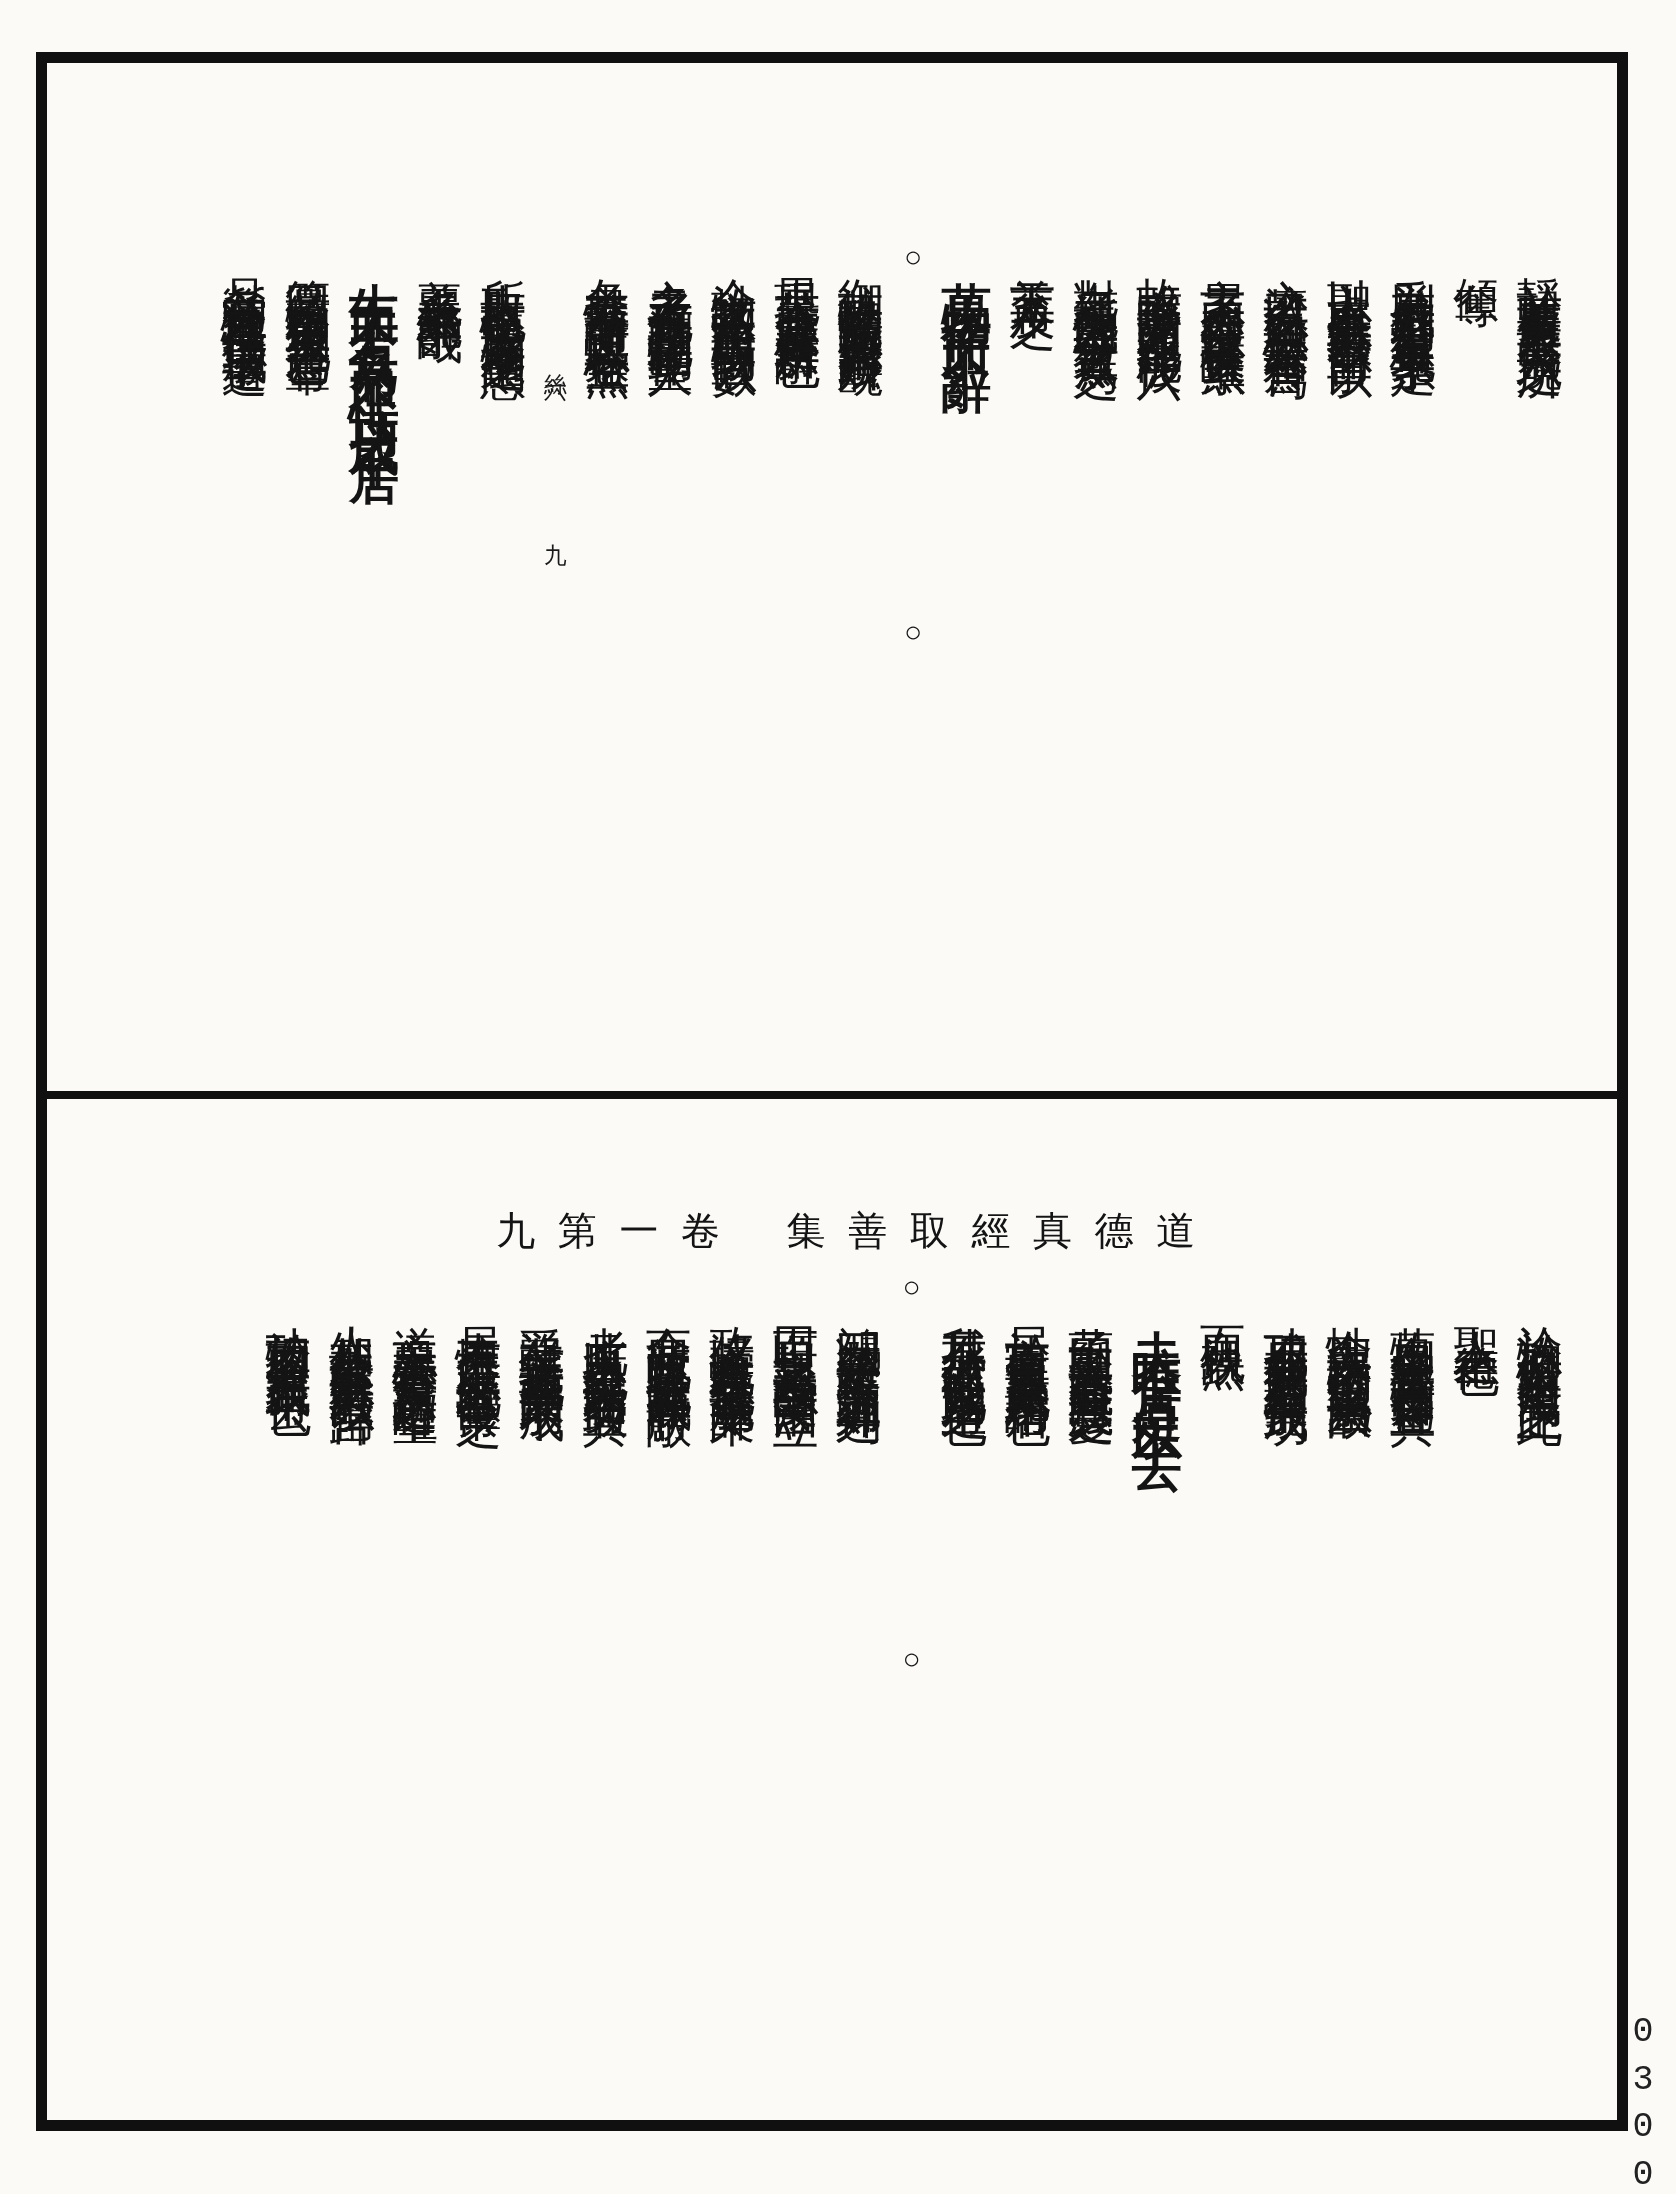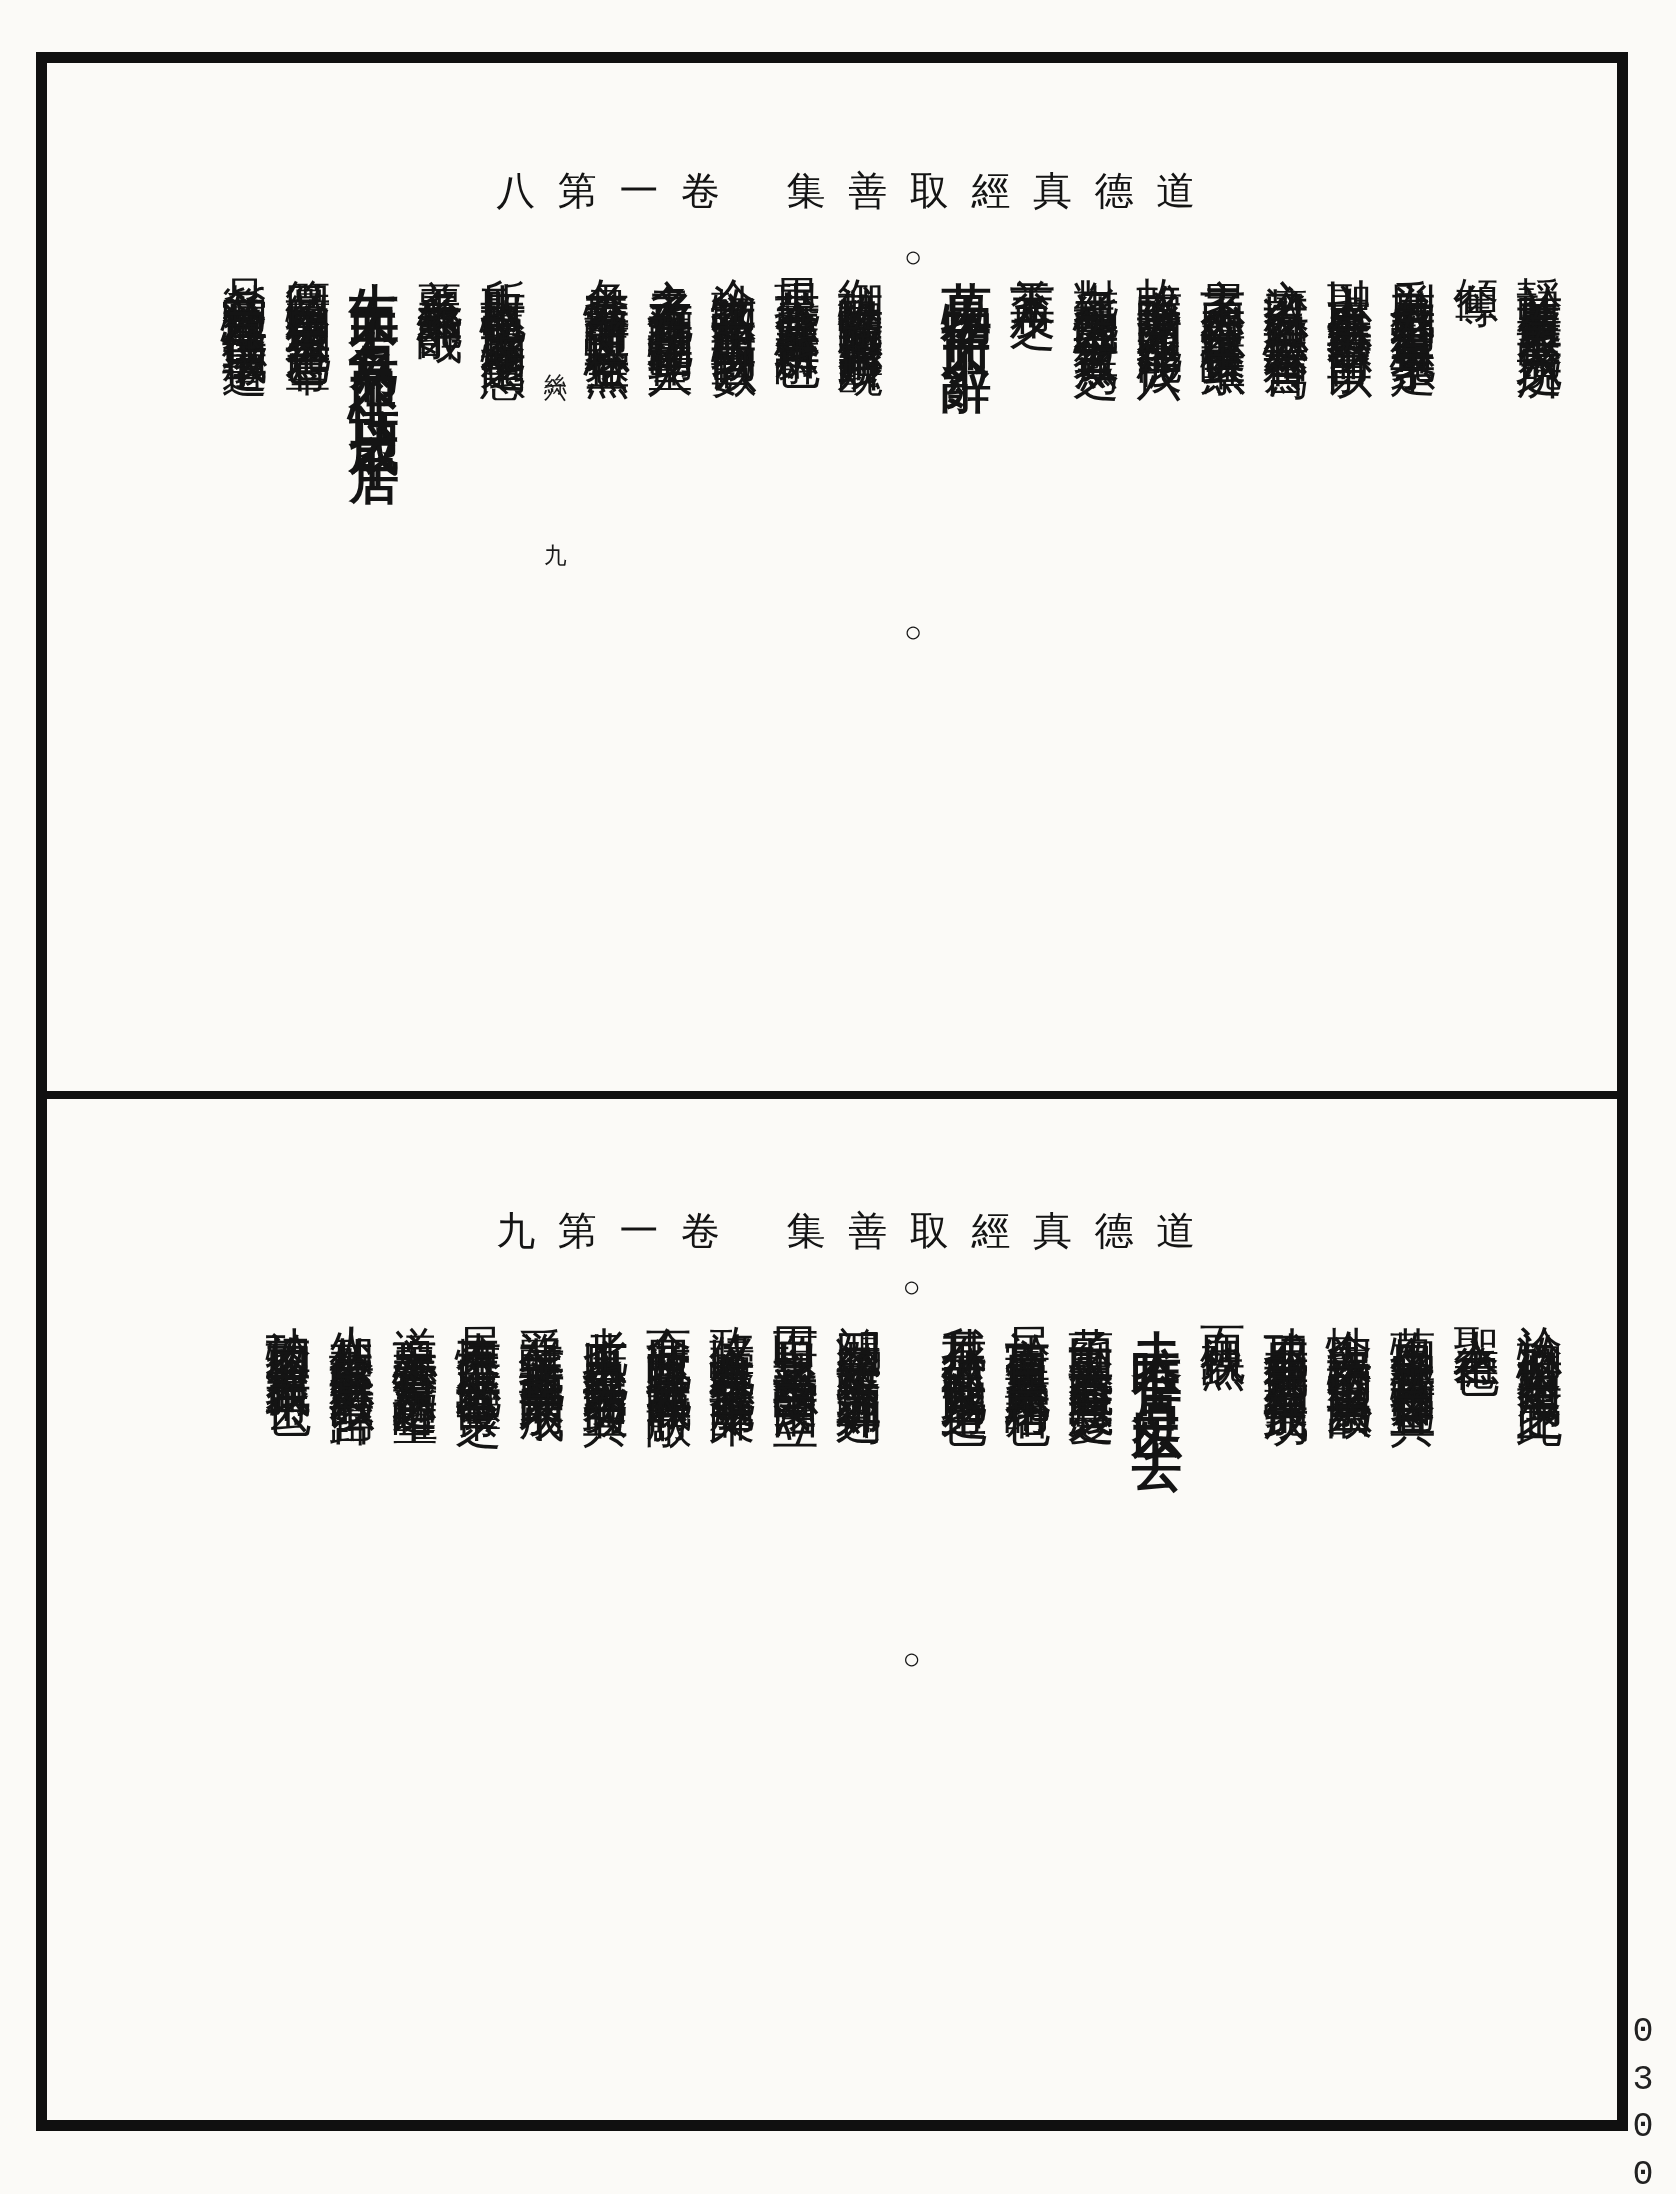--- a/index.html
+++ b/index.html
@@ -64,23 +64,20 @@
     font-family:"Liberation Mono","DejaVu Sans Mono",monospace;
     font-size:35px;letter-spacing:7.5px;color:#222;
   }
 </style>
 </head>
 <body>
 
 <div class="outer-box">
 
   <div class="panel panel-top">
-    <div class="leaf-header">
-      <span>八第一卷</span><span class="hdr-gap"></span><span>集善取經真德道</span>
-    </div>
     <div class="page-body">
       <div class="col">靜於前美善處而無爭故不爲六境之所</div>
       <div class="col">傾奪</div>
       <div class="col">爲則有成虧言則有當愆甞未免乎累是</div>
       <div class="col">以聖人處事以無爲行教以不言而事以</div>
       <div class="col">之濟教以之行而吾心寂然未始有言爲</div>
       <div class="col">之累天下亦因得以反常復樸夫唯無累</div>
       <div class="col">故雖寄形陰陽之間而造化不能移彼六</div>
       <div class="col">對者烏能擾之哉經曰不言之教無爲之</div>
       <div class="col">益天下希及之</div>

